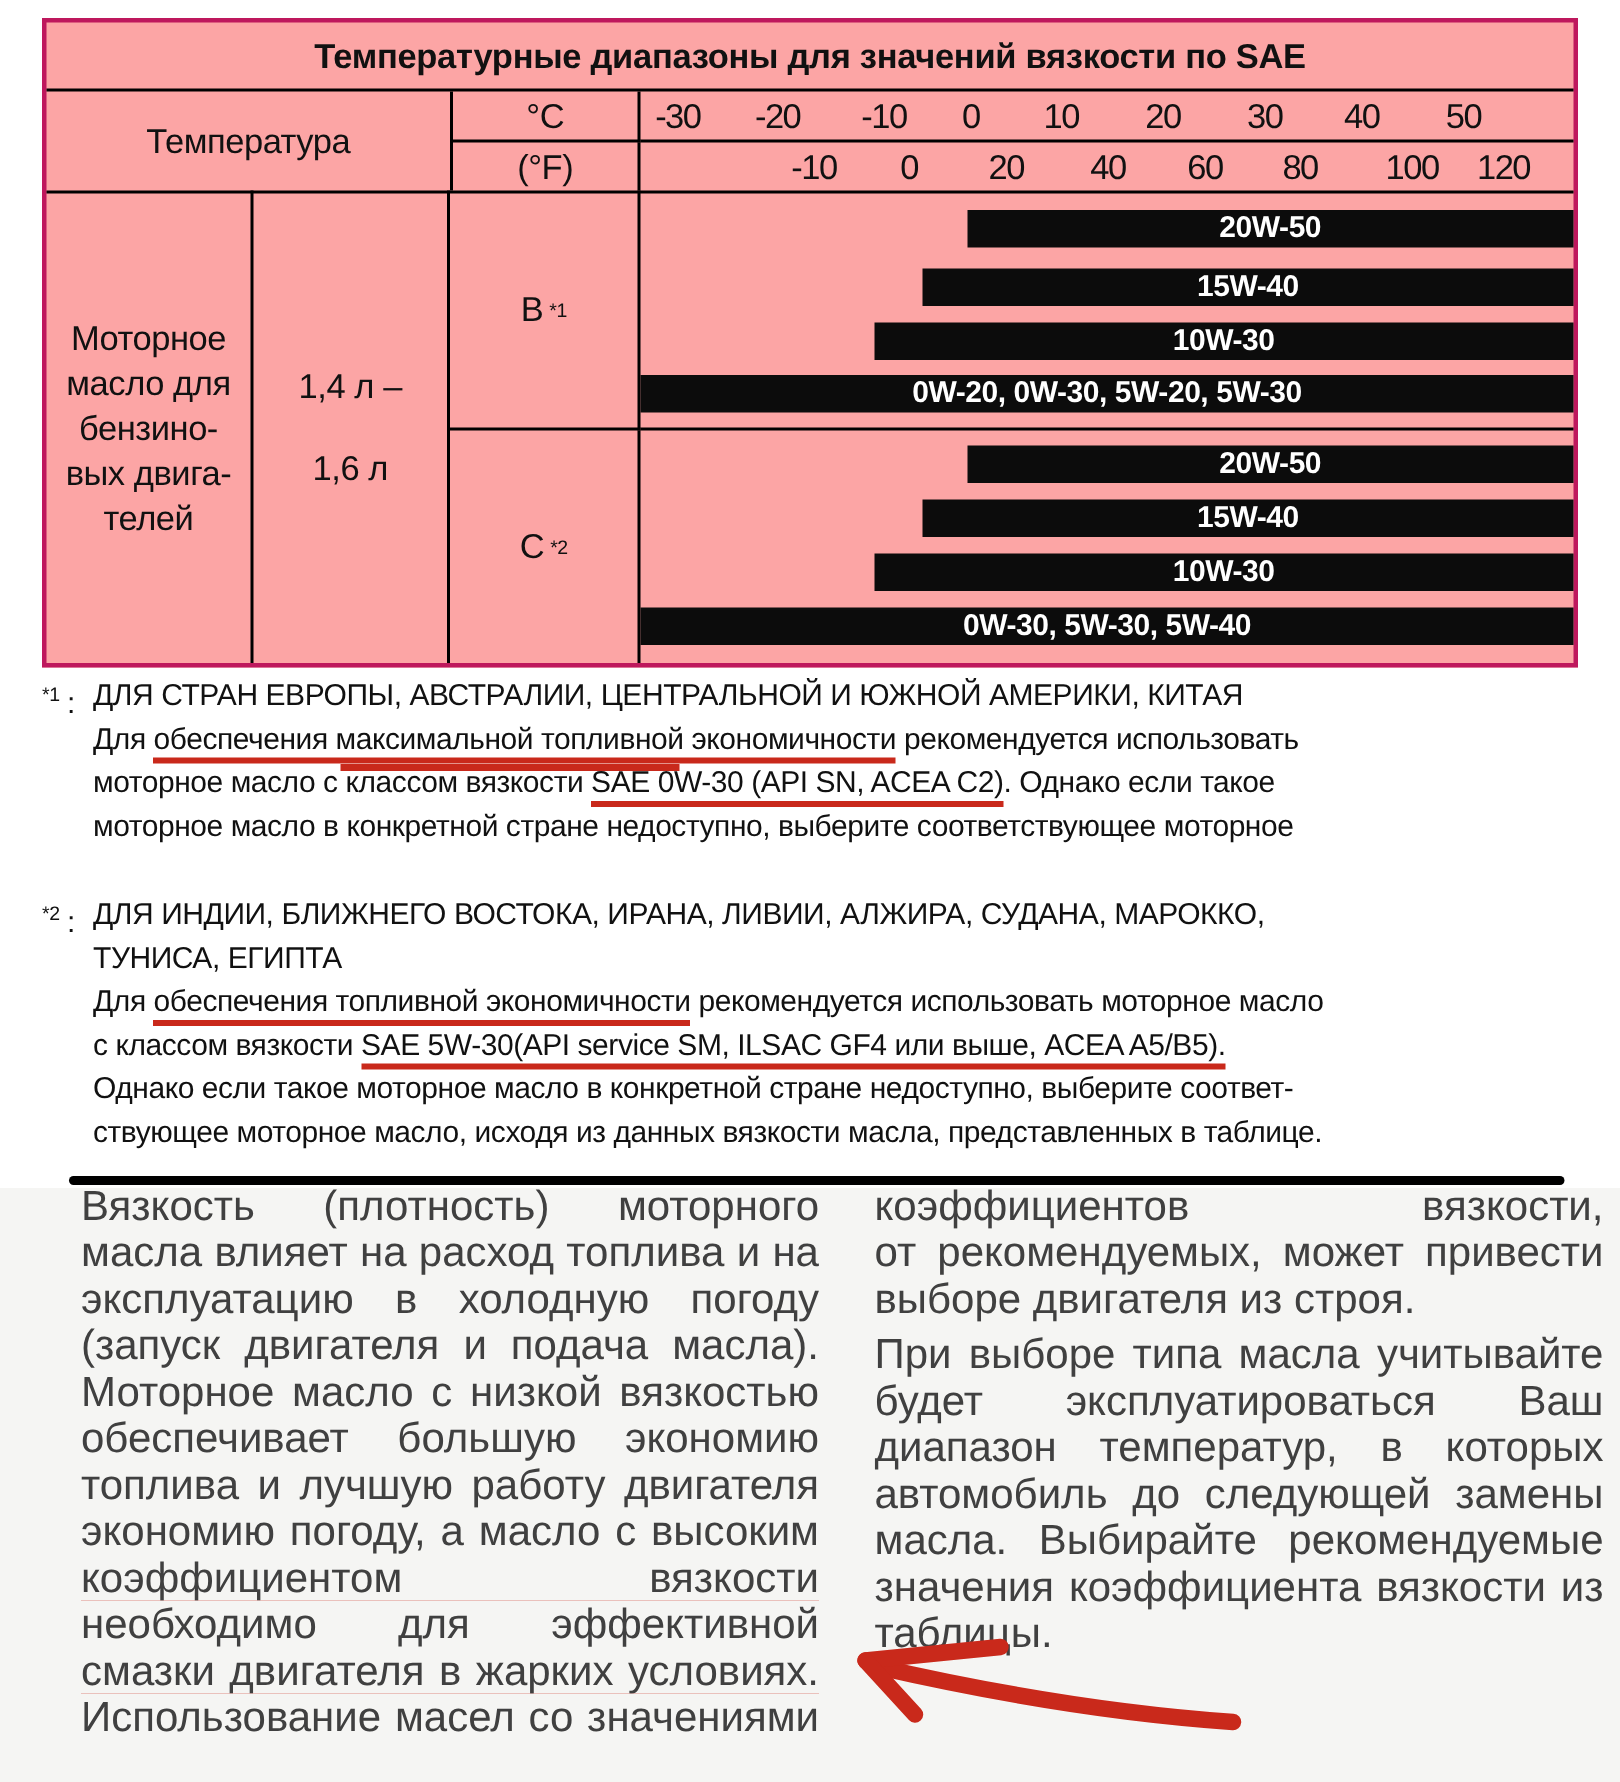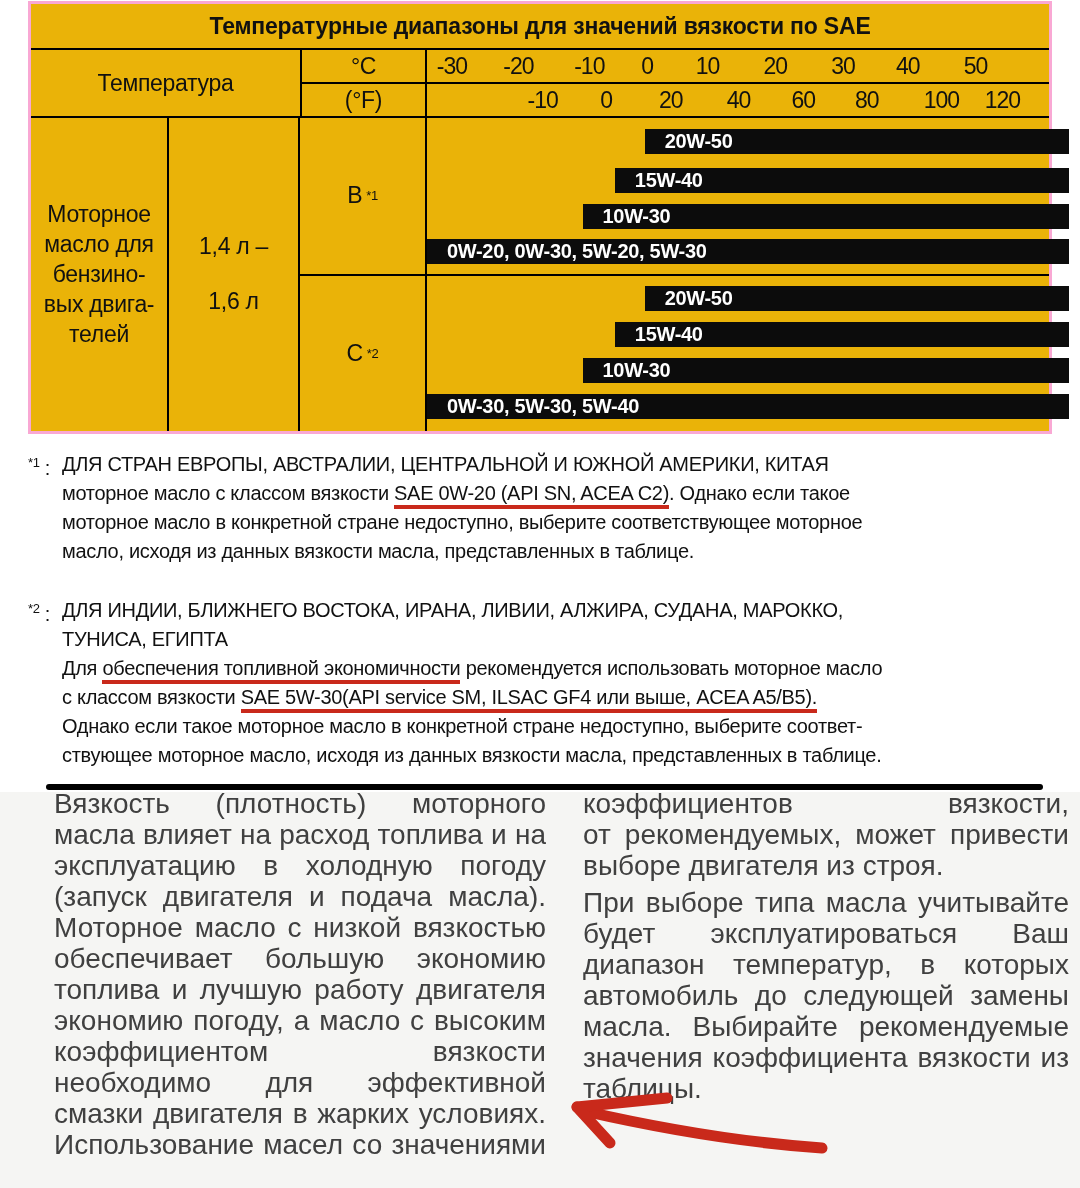--- a/index.html
+++ b/index.html
@@ -1,39 +1,39 @@
 <!DOCTYPE html>
 <html><head>
 <meta charset="utf-8">
 <style>
   html,body{margin:0;padding:0;background:#fff;}
   .page{position:relative;width:1080px;height:1188px;background:#fff;overflow:hidden;
         font-family:"Liberation Sans", sans-serif;color:#111;}
   
-  .sae-table{position:absolute;left:28px;top:1px;width:1018px;height:427px;border:3px solid #f9a8d4;background:#eab308;}
+  .sae-table{position:absolute;left:28px;top:12px;width:1018px;height:427px;border:3px solid #be185d;background:#fca5a5;}
   .t-title{position:absolute;left:0;top:0;width:100%;height:44px;border-bottom:2px solid #000;
            display:flex;align-items:center;justify-content:center;font-weight:bold;font-size:23px;letter-spacing:-0.2px;}
   .cell{position:absolute;display:flex;align-items:center;justify-content:center;font-size:23px;letter-spacing:-0.3px;}
   .c-temp{left:0;top:46px;width:269px;height:66px;border-right:2px solid #000;}
   .c-unitC{left:271px;top:46px;width:123px;height:32px;border-right:2px solid #000;border-bottom:2px solid #000;}
   .c-unitF{left:271px;top:80px;width:123px;height:32px;border-right:2px solid #000;}
   .scale{position:absolute;left:396px;width:622px;height:32px;}
   .scaleC{top:46px;border-bottom:2px solid #000;}
   .scaleF{top:80px;}
   .tick{position:absolute;top:0;transform:translateX(-50%);line-height:32px;font-size:23px;letter-spacing:-1px;white-space:nowrap;}
   .bars-zone{position:absolute;left:0;top:112px;width:1018px;height:315px;border-top:2px solid #000;}
   .c-oil{left:0;top:112px;width:136px;height:315px;border-right:2px solid #000;flex-direction:column;line-height:30px;text-align:center;}
   .c-eng{left:138px;top:112px;width:129px;height:315px;border-right:2px solid #000;flex-direction:column;line-height:30px;text-align:center;gap:25px;}
   .c-b{left:269px;top:112px;width:125px;height:158px;border-right:2px solid #000;border-bottom:2px solid #000;}
   .c-c{left:269px;top:272px;width:125px;height:155px;border-right:2px solid #000;}
   .c-b sup,.c-c sup{font-size:13px;margin-left:4px;}
   .chart-sec{position:absolute;left:396px;width:622px;}
   .chart-b{top:112px;height:158px;border-bottom:2px solid #000;}
   .chart-c{top:272px;height:155px;}
-  .vbar{position:absolute;height:25px;background:#0c0c0c;display:flex;align-items:center;justify-content:flex-start;padding-left:20px;}
+  .vbar{position:absolute;height:25px;background:#0c0c0c;display:flex;align-items:center;justify-content:center;}
   .vbar span{color:#fff;font-weight:bold;font-size:20px;letter-spacing:-0.3px;white-space:nowrap;}
   
   .footnote{position:absolute;left:28px;width:1030px;padding-left:34px;box-sizing:border-box;
             font-size:20px;line-height:29px;letter-spacing:-0.3px;white-space:nowrap;}
   .fn1{top:450px;} .fn2{top:596px;}
   .fn-marker{position:absolute;left:0;top:-2px;font-size:20px;}
   .fn-marker sup{font-size:13px;}
   .fn-sep{margin-left:5px;}
   .ru{border-bottom:4px solid #c9291b;padding-bottom:1px;}
   .ru2{box-shadow:0 8px 0 -3px #c9291b;}
@@ -132,23 +132,23 @@
         </div>
         <div class="vbar" style="left: 0%; width: 100%; top: 118px; background: rgb(12, 12, 12);">
           <span>0W-30, 5W-30, 5W-40</span>
         </div>
       </div>
   </div>
 
   <div class="footnote fn1">
     <div class="fn-marker"><sup>*1</sup><span class="fn-sep">:</span></div>
   <div class="fl"><span>ДЛЯ СТРАН ЕВРОПЫ, АВСТРАЛИИ, ЦЕНТРАЛЬНОЙ И ЮЖНОЙ АМЕРИКИ, КИТАЯ</span></div>
-      <div class="fl"><span>моторное масло с классом вязкости </span><span class="ru">SAE 0W-20 (API SN, ACEA C2)</span><span>. Однако если такое</span></div>
+      <div class="fl"><span>Для </span><span class="ru">обеспечения </span><span class="ru ru2">максимальной топливной</span><span class="ru"> экономичности</span><span> рекомендуется использовать</span></div>
+      <div class="fl"><span>моторное масло с классом вязкости </span><span class="ru">SAE 0W-30 (API SN, ACEA C2)</span><span>. Однако если такое</span></div>
       <div class="fl"><span>моторное масло в конкретной стране недоступно, выберите соответствующее моторное</span></div>
-      <div class="fl"><span>масло, исходя из данных вязкости масла, представленных в таблице.</span></div>
     </div>
   <div class="footnote fn2">
     <div class="fn-marker"><sup>*2</sup><span class="fn-sep">:</span></div>
   <div class="fl"><span>ДЛЯ ИНДИИ, БЛИЖНЕГО ВОСТОКА, ИРАНА, ЛИВИИ, АЛЖИРА, СУДАНА, МАРОККО,</span></div>
       <div class="fl"><span>ТУНИСА, ЕГИПТА</span></div>
       <div class="fl"><span>Для </span><span class="ru">обеспечения топливной экономичности</span><span> рекомендуется использовать моторное масло</span></div>
       <div class="fl"><span>с классом вязкости </span><span class="ru">SAE 5W-30(API service SM, ILSAC GF4 или выше, ACEA A5/B5).</span></div>
       <div class="fl"><span>Однако если такое моторное масло в конкретной стране недоступно, выберите соответ-</span></div>
       <div class="fl"><span>ствующее моторное масло, исходя из данных вязкости масла, представленных в таблице.</span></div>
     </div>

